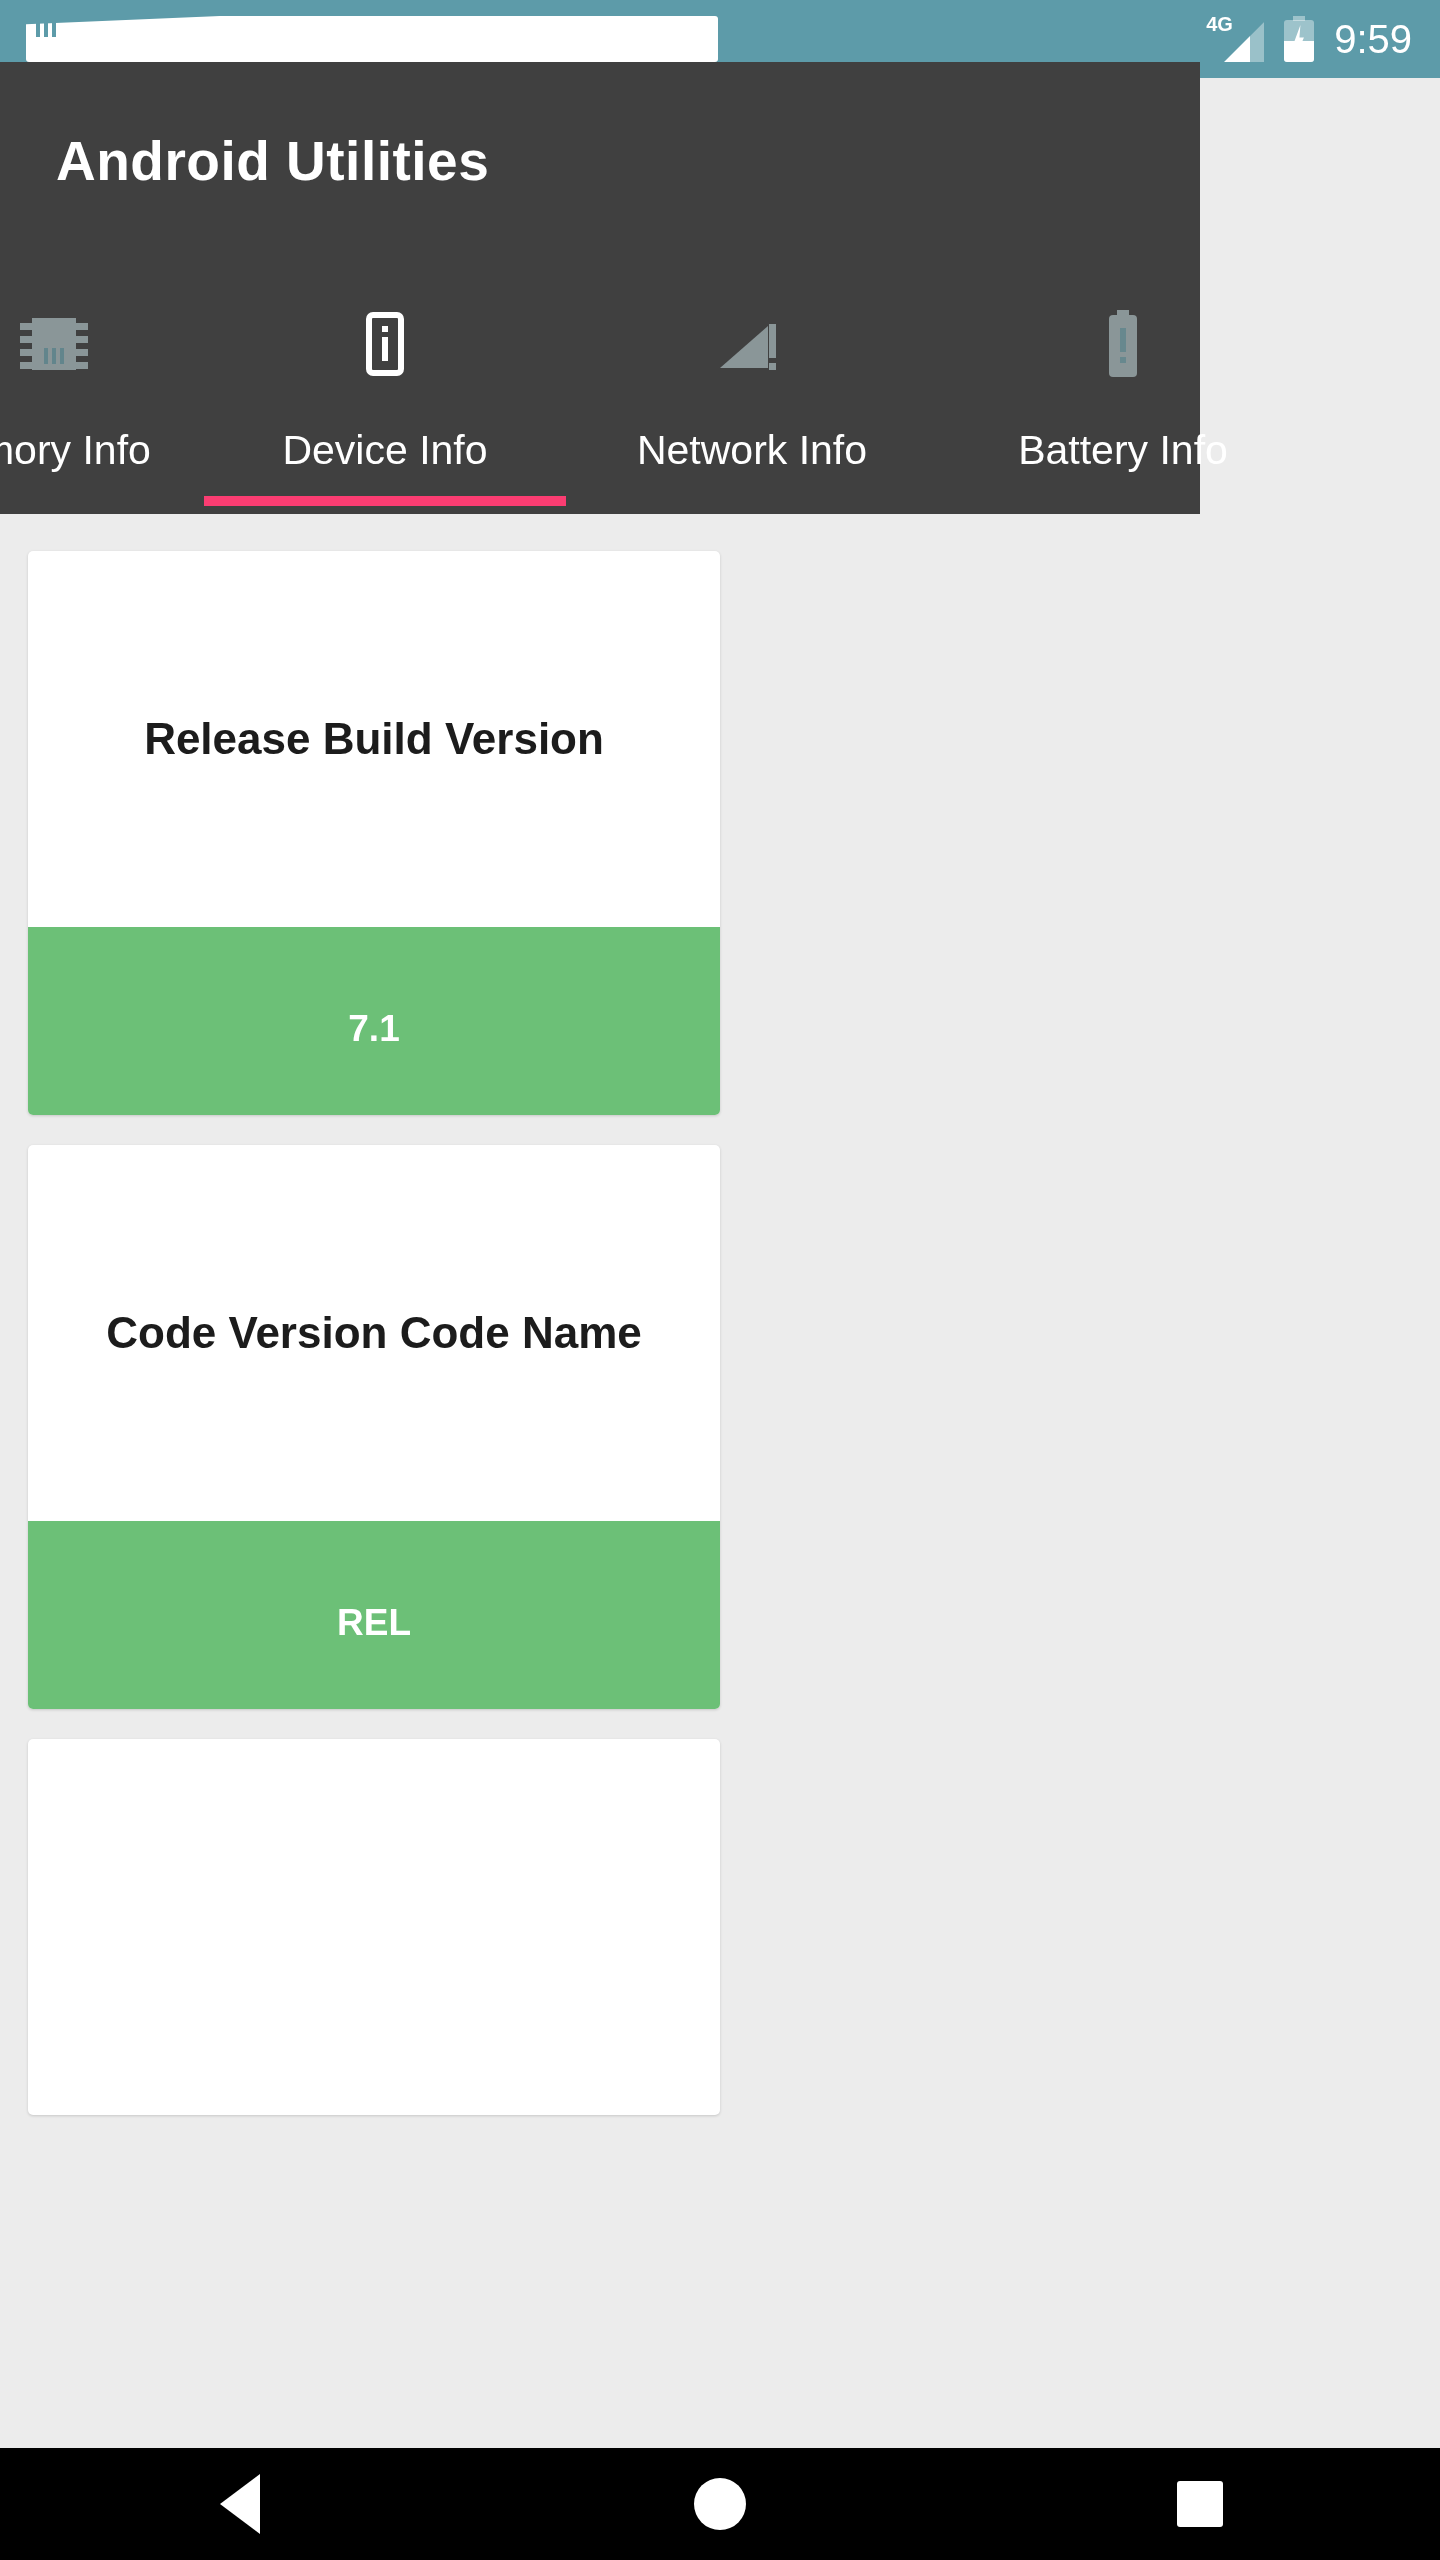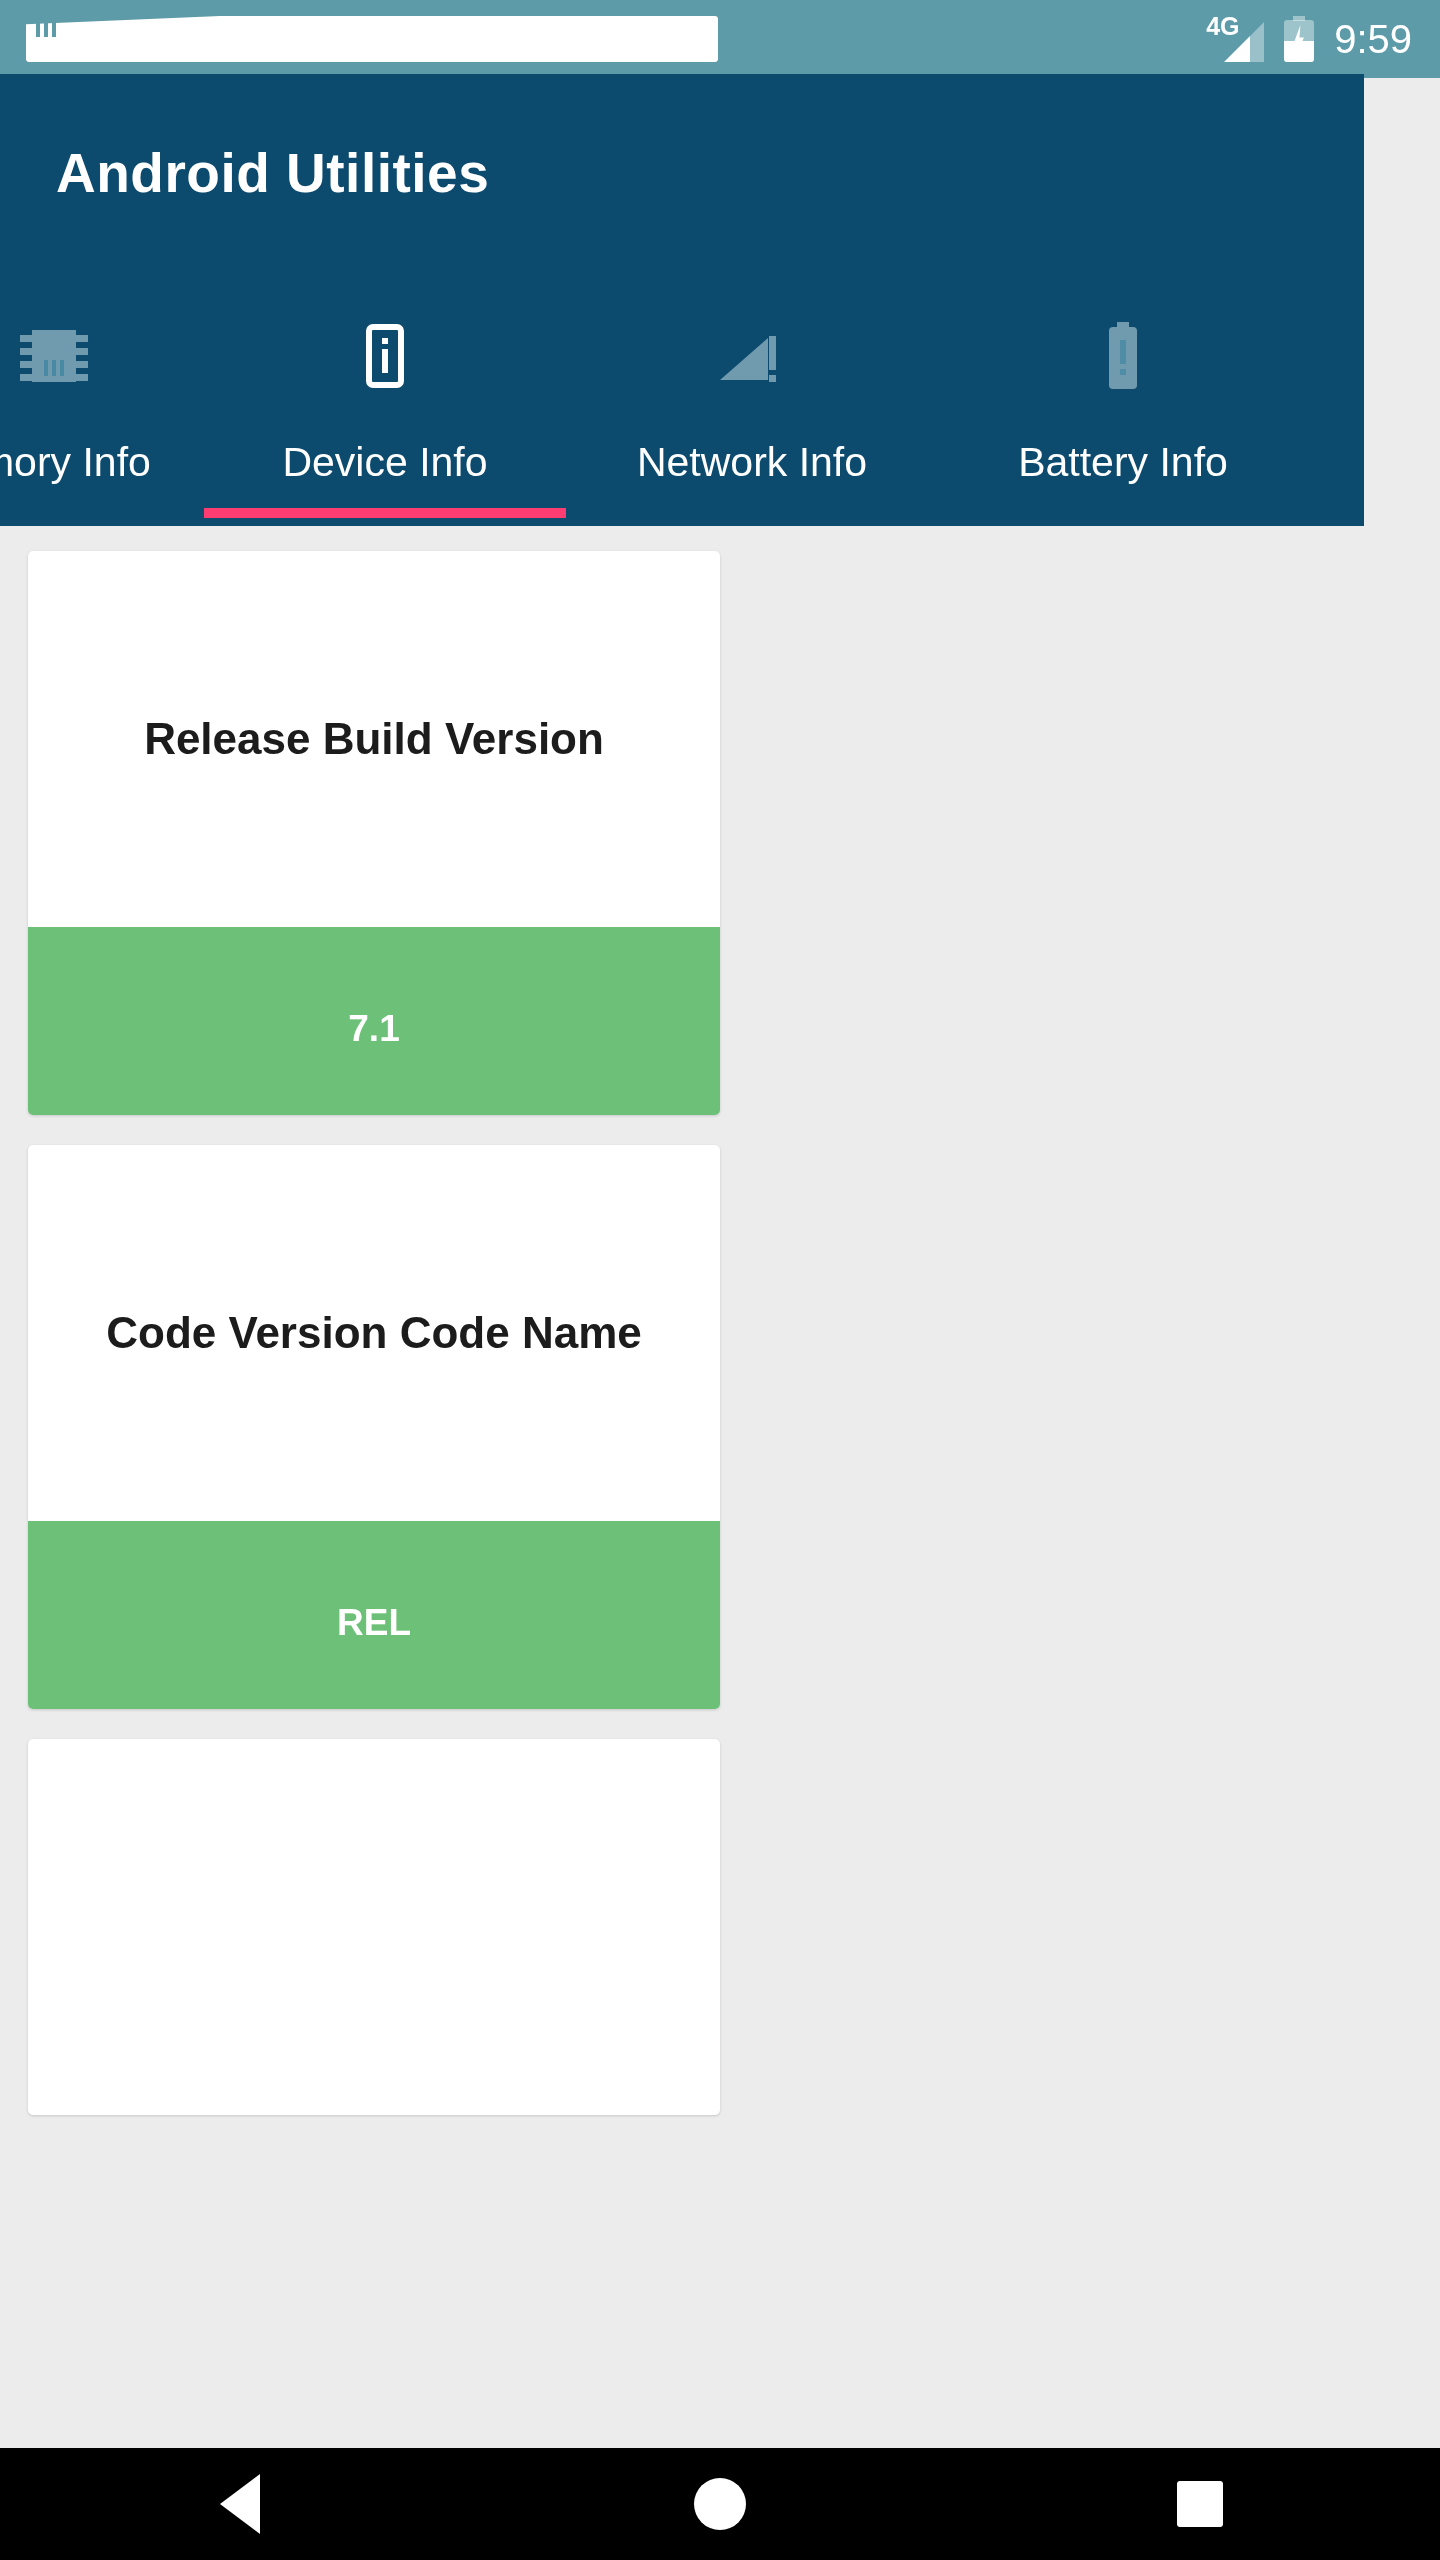--- a/index.html
+++ b/index.html
@@ -19,21 +19,21 @@
   }
   .sb-left{ display:flex; align-items:center; }
   .sb-right{ margin-left:auto; display:flex; align-items:center; gap:20px; }
   .sb-clock{
     color:#FFFFFF; font-size:40px; font-weight:400;
     letter-spacing:0px; line-height:1;
   }
   .sb-4g{ position:relative; width:56px; height:46px; }
   .sb-4g .lbl{
     position:absolute; left:-2px; top:-2px; color:#fff;
-    font-size:25px; font-weight:700; line-height:1;
+    font-size:20px; font-weight:700; line-height:1;
   }
   .sb-4g .tri-bg{
     position:absolute; right:0; bottom:0; width:40px; height:40px;
     background:#FFFFFF; opacity:.38;
     clip-path:polygon(100% 0, 100% 100%, 0 100%);
   }
   .sb-4g .tri-fg{
     position:absolute; right:14px; bottom:0; width:26px; height:26px;
     background:#FFFFFF;
     clip-path:polygon(100% 0, 100% 100%, 0 100%);
@@ -61,22 +61,22 @@
     position:absolute; inset:0; background:#FFFFFF; border-radius:3px;
     clip-path:polygon(28% 0, 100% 0, 100% 100%, 0 100%, 0 18%);
   }
   .sd-icon .pins{
     position:absolute; top:7px; left:10px; display:flex; gap:4px;
   }
   .sd-icon .pins i{ display:block; width:4px; height:14px; background:#5D9BA9; }
 
   
   .appbar{
-    position:absolute; top:74px; left:0; width:1364px; height:452px;
-    background:#0c4a6e;
+    position:absolute; top:62px; left:0; width:1200px; height:452px;
+    background:#404040;
   }
   .app-title{
     position:absolute; left:56px; top:72px;
     color:#FFFFFF; font-size:55px; font-weight:700; letter-spacing:.5px;
     line-height:1;
   }
 
   
   .tabs{
     position:absolute; left:0; top:232px; width:1440px; height:220px;

